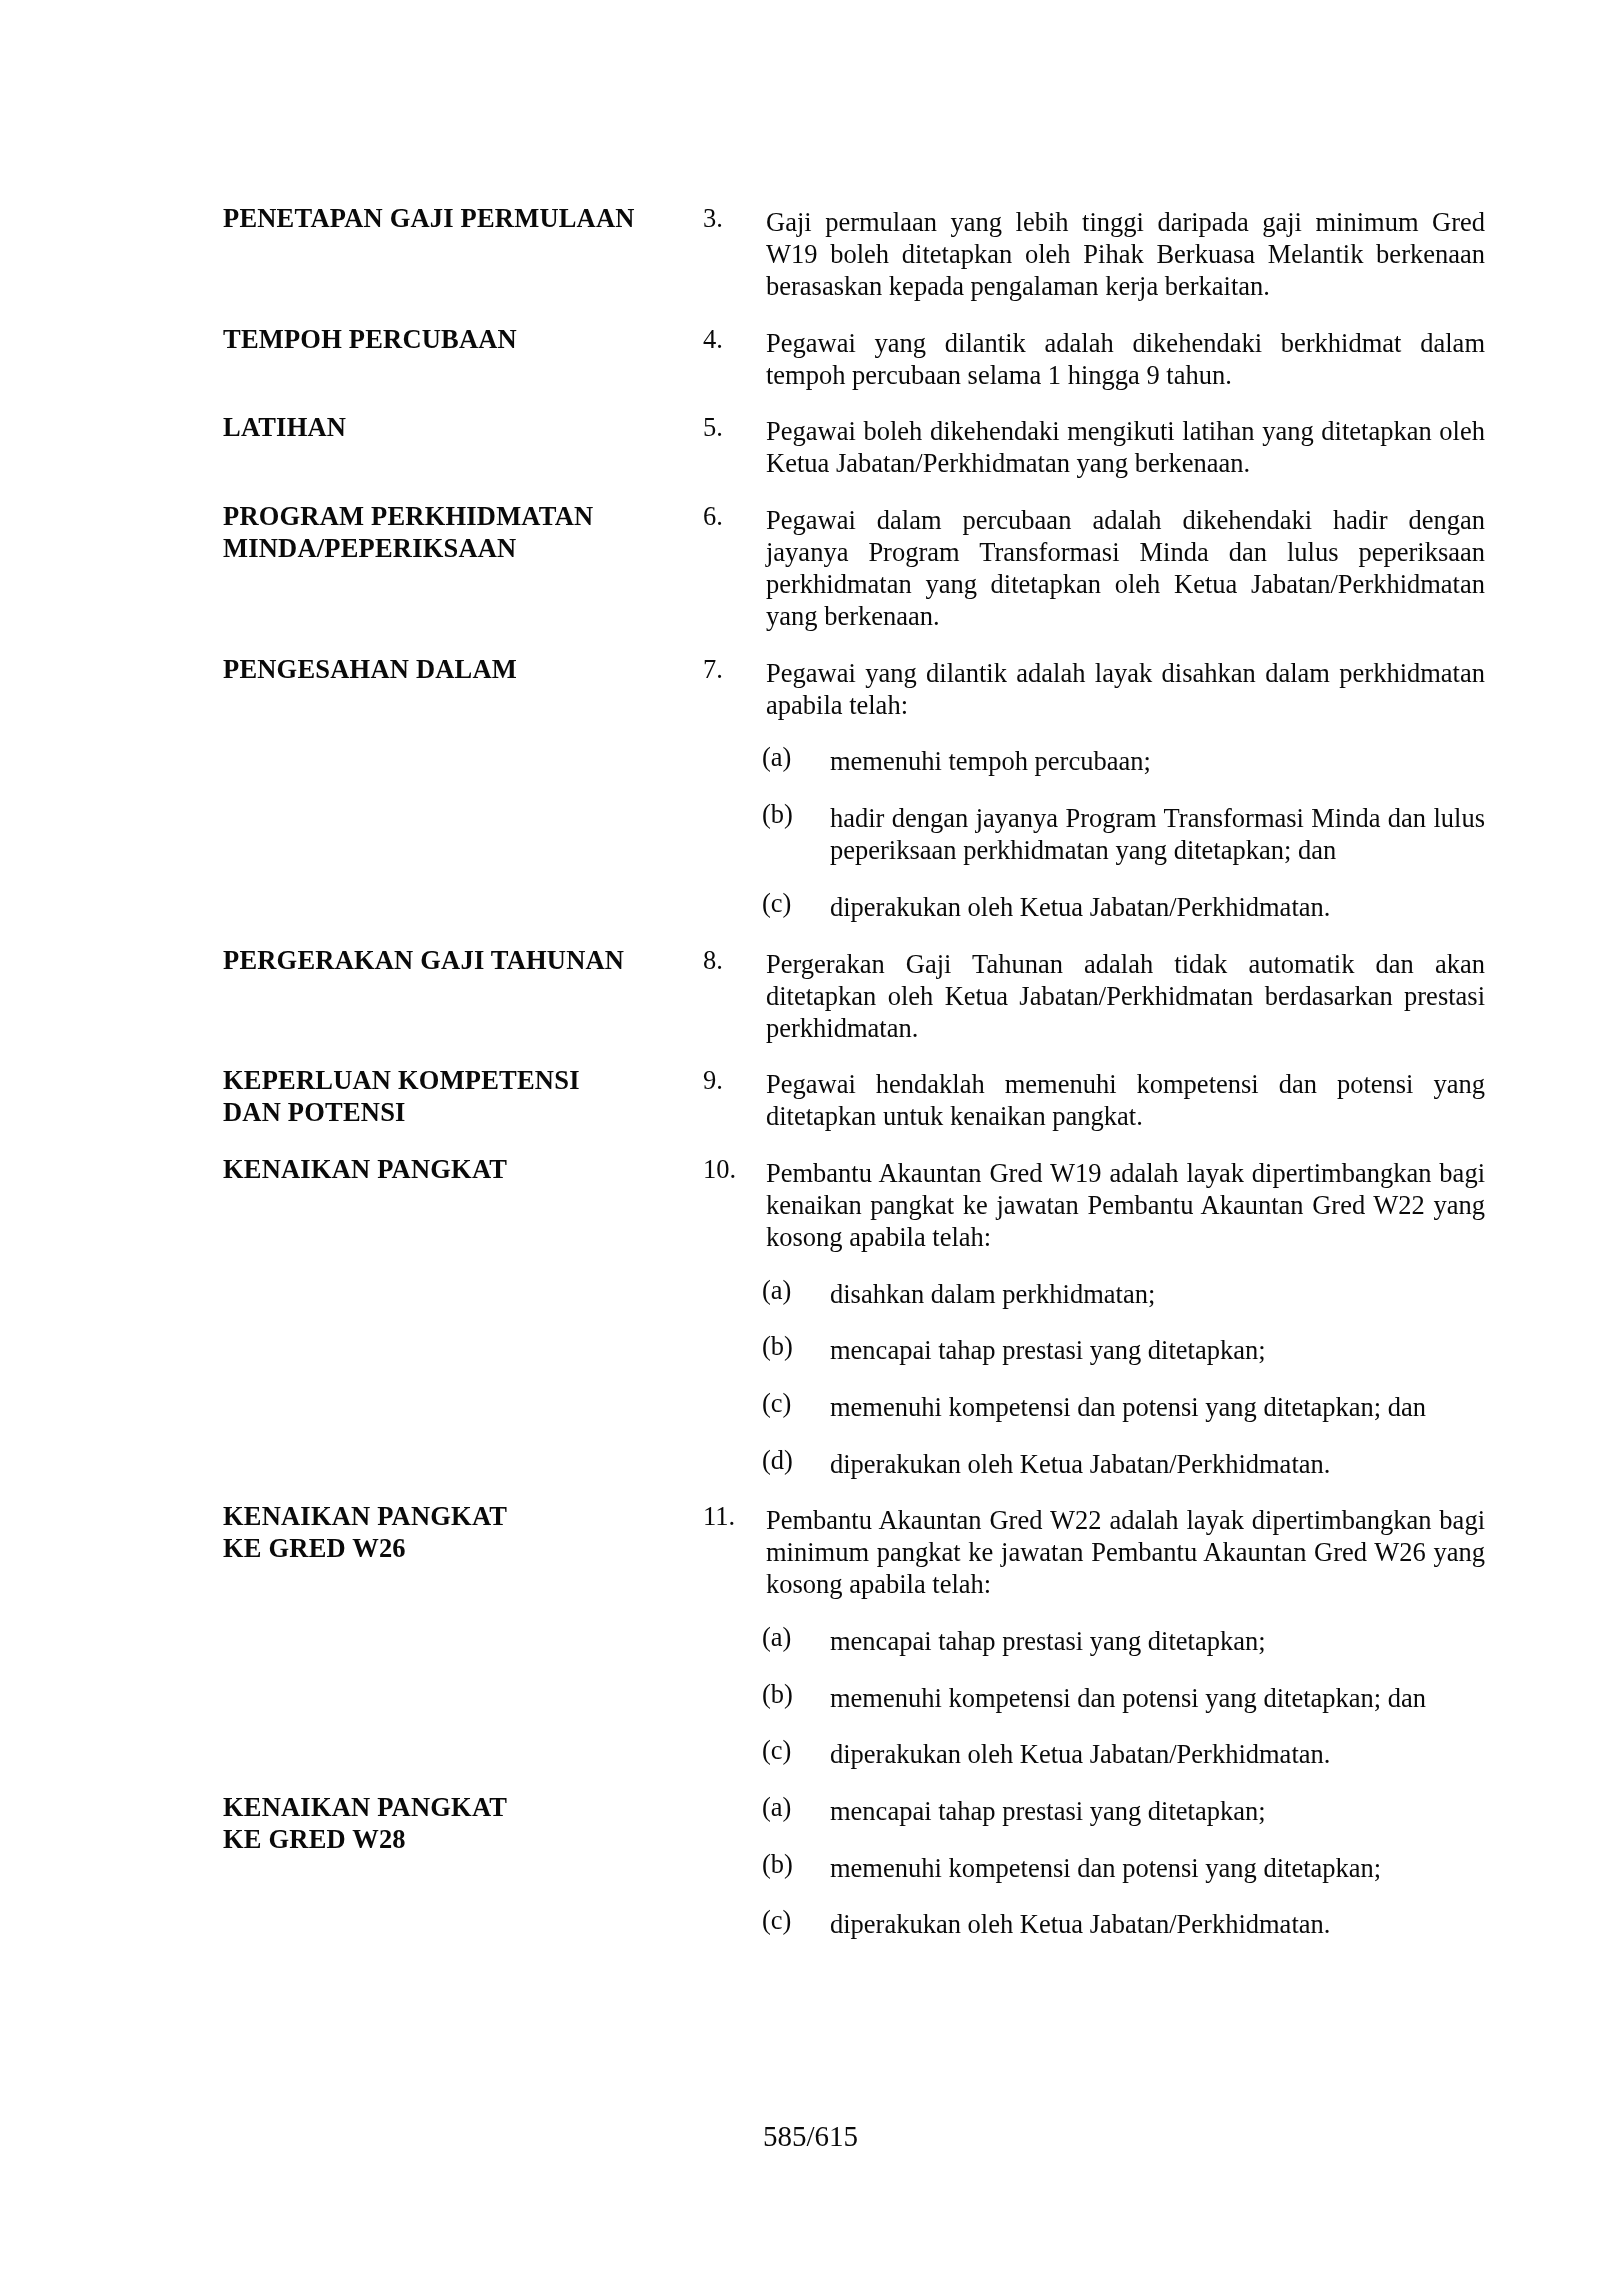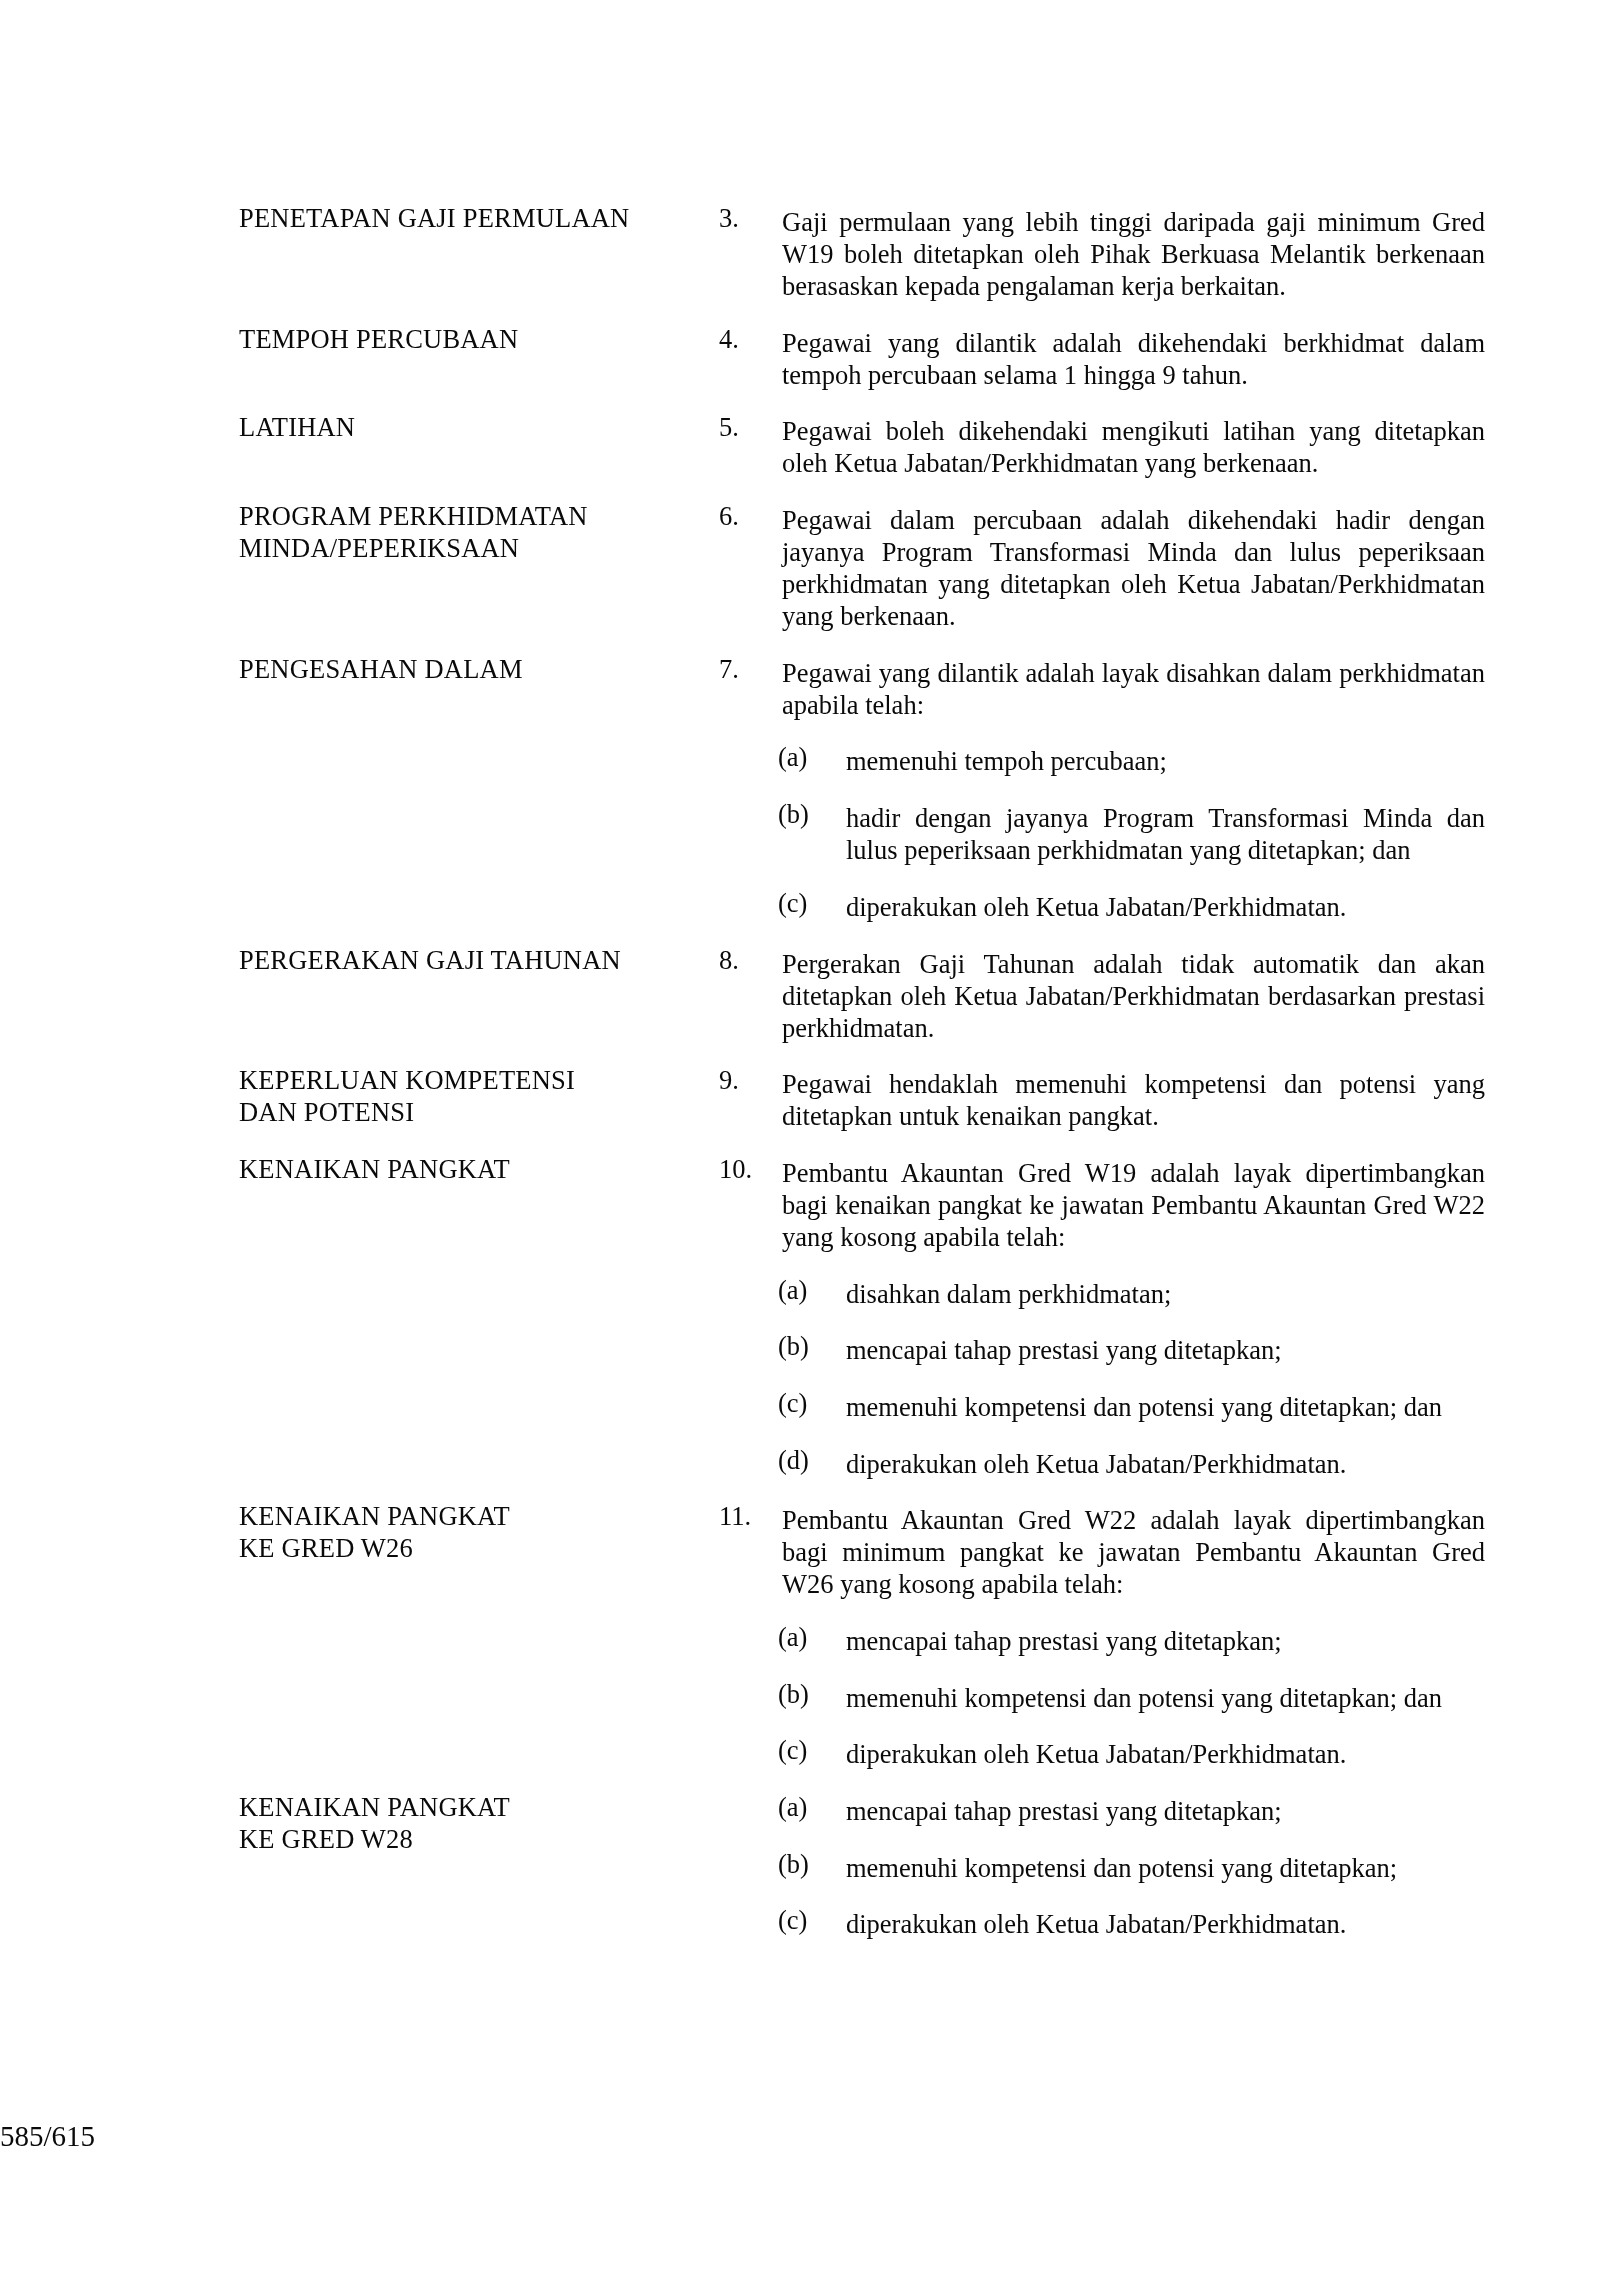--- a/index.html
+++ b/index.html
@@ -21,23 +21,22 @@
     font-size: 26.5px;
     line-height: 32px;
   }
   .row {
     display: flex;
     margin-bottom: 16.7px;
   }
   .heading {
     width: 480px;
     flex: none;
-    font-weight: normal;
+    font-weight: bold;
     letter-spacing: 0.2px;
-    margin-left: 16px;
   }
   .heading div { margin: 0; }
   .rbody { flex: 1; min-width: 0; }
   .rbody > * + * { margin-top: 16.7px; }
   .para { display: flex; }
   .num {
     width: 59px;
     flex: none;
   }
   .para p, .sub p {
@@ -51,20 +50,21 @@
   }
   .marker {
     width: 64px;
     flex: none;
   }
   .page-footer {
     position: absolute;
     left: 0;
     top: 2119px;
     width: 100%;
+    text-align: center;
     font-size: 29px;
     line-height: 35px;
   }
 </style>
 </head>
 <body>
 
 <div class="page">
   <div class="content">
 

